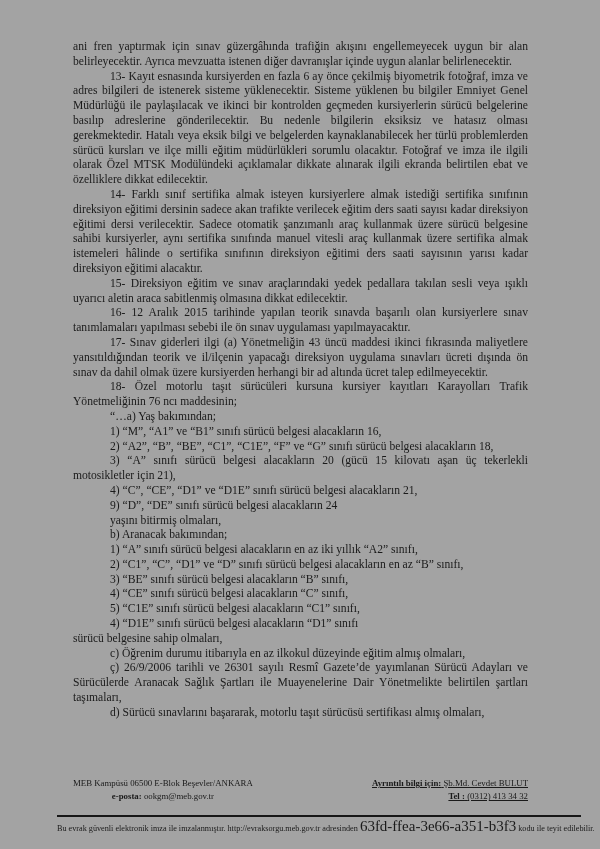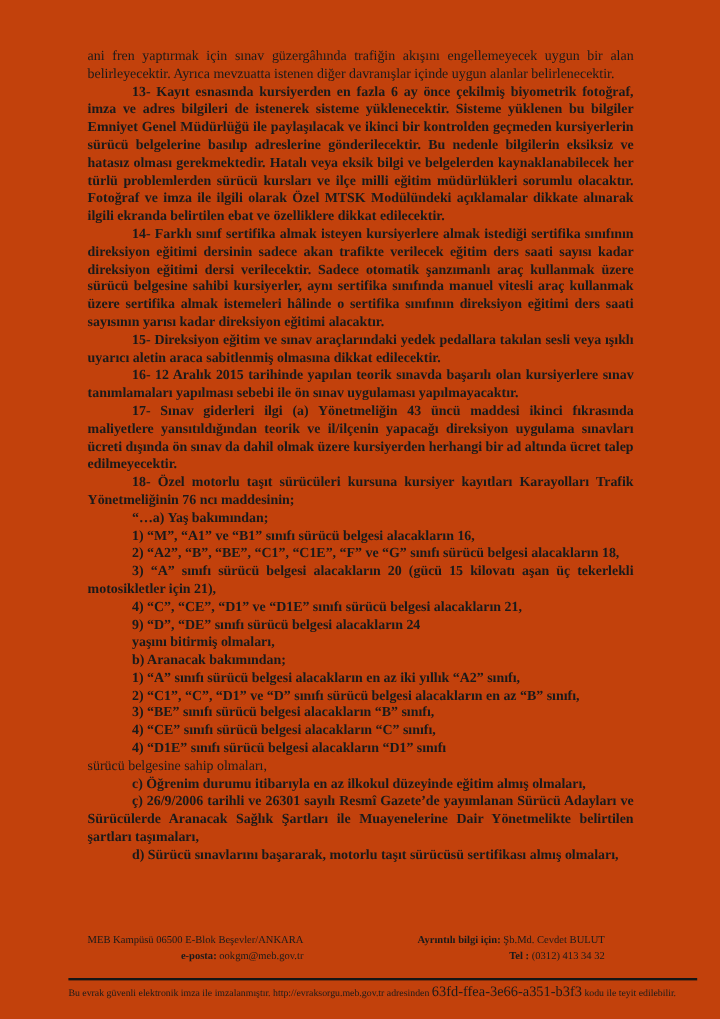--- a/index.html
+++ b/index.html
@@ -6,63 +6,64 @@
   body {
     width: 600px; height: 849px;
     background: #ffffff;
     position: relative;
     font-family: "Liberation Serif", "DejaVu Serif", serif;
     color: #1a1a1a;
     overflow: hidden;
   }
   .page {
     position: absolute; inset: 0;
-    background: #c2410c;
+    background: #a3a3a3;
   }
   .content {
     position: absolute;
     left: 73px; top: 40px; width: 455px;
     font-size: 11.6px;
     line-height: 14.8px;
     text-align: justify;
   }
   .content p { margin: 0; }
-  .indent { text-indent: 37px; font-weight: bold; }
+  .indent { text-indent: 37px; }
   .flush { text-indent: 0; }
 
   .footer-left {
     position: absolute;
     left: 73px; top: 777px;
     font-size: 8.8px; line-height: 13.2px;
-    text-align: right;
+    text-align: center;
   }
   .footer-right {
     position: absolute;
-    right: 96px; top: 777px;
+    right: 72px; top: 777px;
     font-size: 8.8px; line-height: 13.2px;
     text-align: right;
+    text-decoration: underline;
   }
   .b { font-weight: bold; }
 
   .rule {
     position: absolute;
     left: 57px; top: 815px;
     width: 524px; height: 2px;
     background: #161616;
   }
   .verify {
     position: absolute;
     left: 57px; top: 820px;
     width: 530px;
     font-size: 8.2px;
     line-height: 12px;
     white-space: nowrap;
   }
   .verify .code {
-    font-size: 12px;
+    font-size: 15px;
   }
 </style>
 </head>
 <body>
 
 <div class="page">
 
   <div class="content">
     <p class="flush">ani fren yaptırmak için sınav güzergâhında trafiğin akışını engellemeyecek uygun bir alan belirleyecektir. Ayrıca mevzuatta istenen diğer davranışlar içinde uygun alanlar belirlenecektir.</p>
     <p class="indent">13- Kayıt esnasında kursiyerden en fazla 6 ay önce çekilmiş biyometrik fotoğraf, imza ve adres bilgileri de istenerek sisteme yüklenecektir. Sisteme yüklenen bu bilgiler Emniyet Genel Müdürlüğü ile paylaşılacak ve ikinci bir kontrolden geçmeden kursiyerlerin sürücü belgelerine basılıp adreslerine gönderilecektir. Bu nedenle bilgilerin eksiksiz ve hatasız olması gerekmektedir. Hatalı veya eksik bilgi ve belgelerden kaynaklanabilecek her türlü problemlerden sürücü kursları ve ilçe milli eğitim müdürlükleri sorumlu olacaktır. Fotoğraf ve imza ile ilgili olarak Özel MTSK Modülündeki açıklamalar dikkate alınarak ilgili ekranda belirtilen ebat ve özelliklere dikkat edilecektir.</p>
@@ -76,20 +77,21 @@
     <p class="indent">2) “A2”, “B”, “BE”, “C1”, “C1E”, “F” ve “G” sınıfı sürücü belgesi alacakların 18,</p>
     <p class="indent">3) “A” sınıfı sürücü belgesi alacakların 20 (gücü 15 kilovatı aşan üç tekerlekli motosikletler için 21),</p>
     <p class="indent">4) “C”, “CE”, “D1” ve “D1E” sınıfı sürücü belgesi alacakların 21,</p>
     <p class="indent">9) “D”, “DE” sınıfı sürücü belgesi alacakların 24</p>
     <p class="indent">yaşını bitirmiş olmaları,</p>
     <p class="indent">b) Aranacak bakımından;</p>
     <p class="indent">1) “A” sınıfı sürücü belgesi alacakların en az iki yıllık “A2” sınıfı,</p>
     <p class="indent">2) “C1”, “C”, “D1” ve “D” sınıfı sürücü belgesi alacakların en az “B” sınıfı,</p>
     <p class="indent">3) “BE” sınıfı sürücü belgesi alacakların “B” sınıfı,</p>
     <p class="indent">4) “CE” sınıfı sürücü belgesi alacakların “C” sınıfı,</p>
+    <p class="indent">5) “C1E” sınıfı sürücü belgesi alacakların “C1” sınıfı,</p>
     <p class="indent">4) “D1E” sınıfı sürücü belgesi alacakların “D1” sınıfı</p>
     <p class="flush">sürücü belgesine sahip olmaları,</p>
     <p class="indent">c) Öğrenim durumu itibarıyla en az ilkokul düzeyinde eğitim almış olmaları,</p>
     <p class="indent">ç) 26/9/2006 tarihli ve 26301 sayılı Resmî Gazete’de yayımlanan Sürücü Adayları ve Sürücülerde Aranacak Sağlık Şartları ile Muayenelerine Dair Yönetmelikte belirtilen şartları taşımaları,</p>
     <p class="indent">d) Sürücü sınavlarını başararak, motorlu taşıt sürücüsü sertifikası almış olmaları,</p>
   </div>
 
   <div class="footer-left">
     <div>MEB  Kampüsü 06500 E-Blok  Beşevler/ANKARA</div>
     <div>

